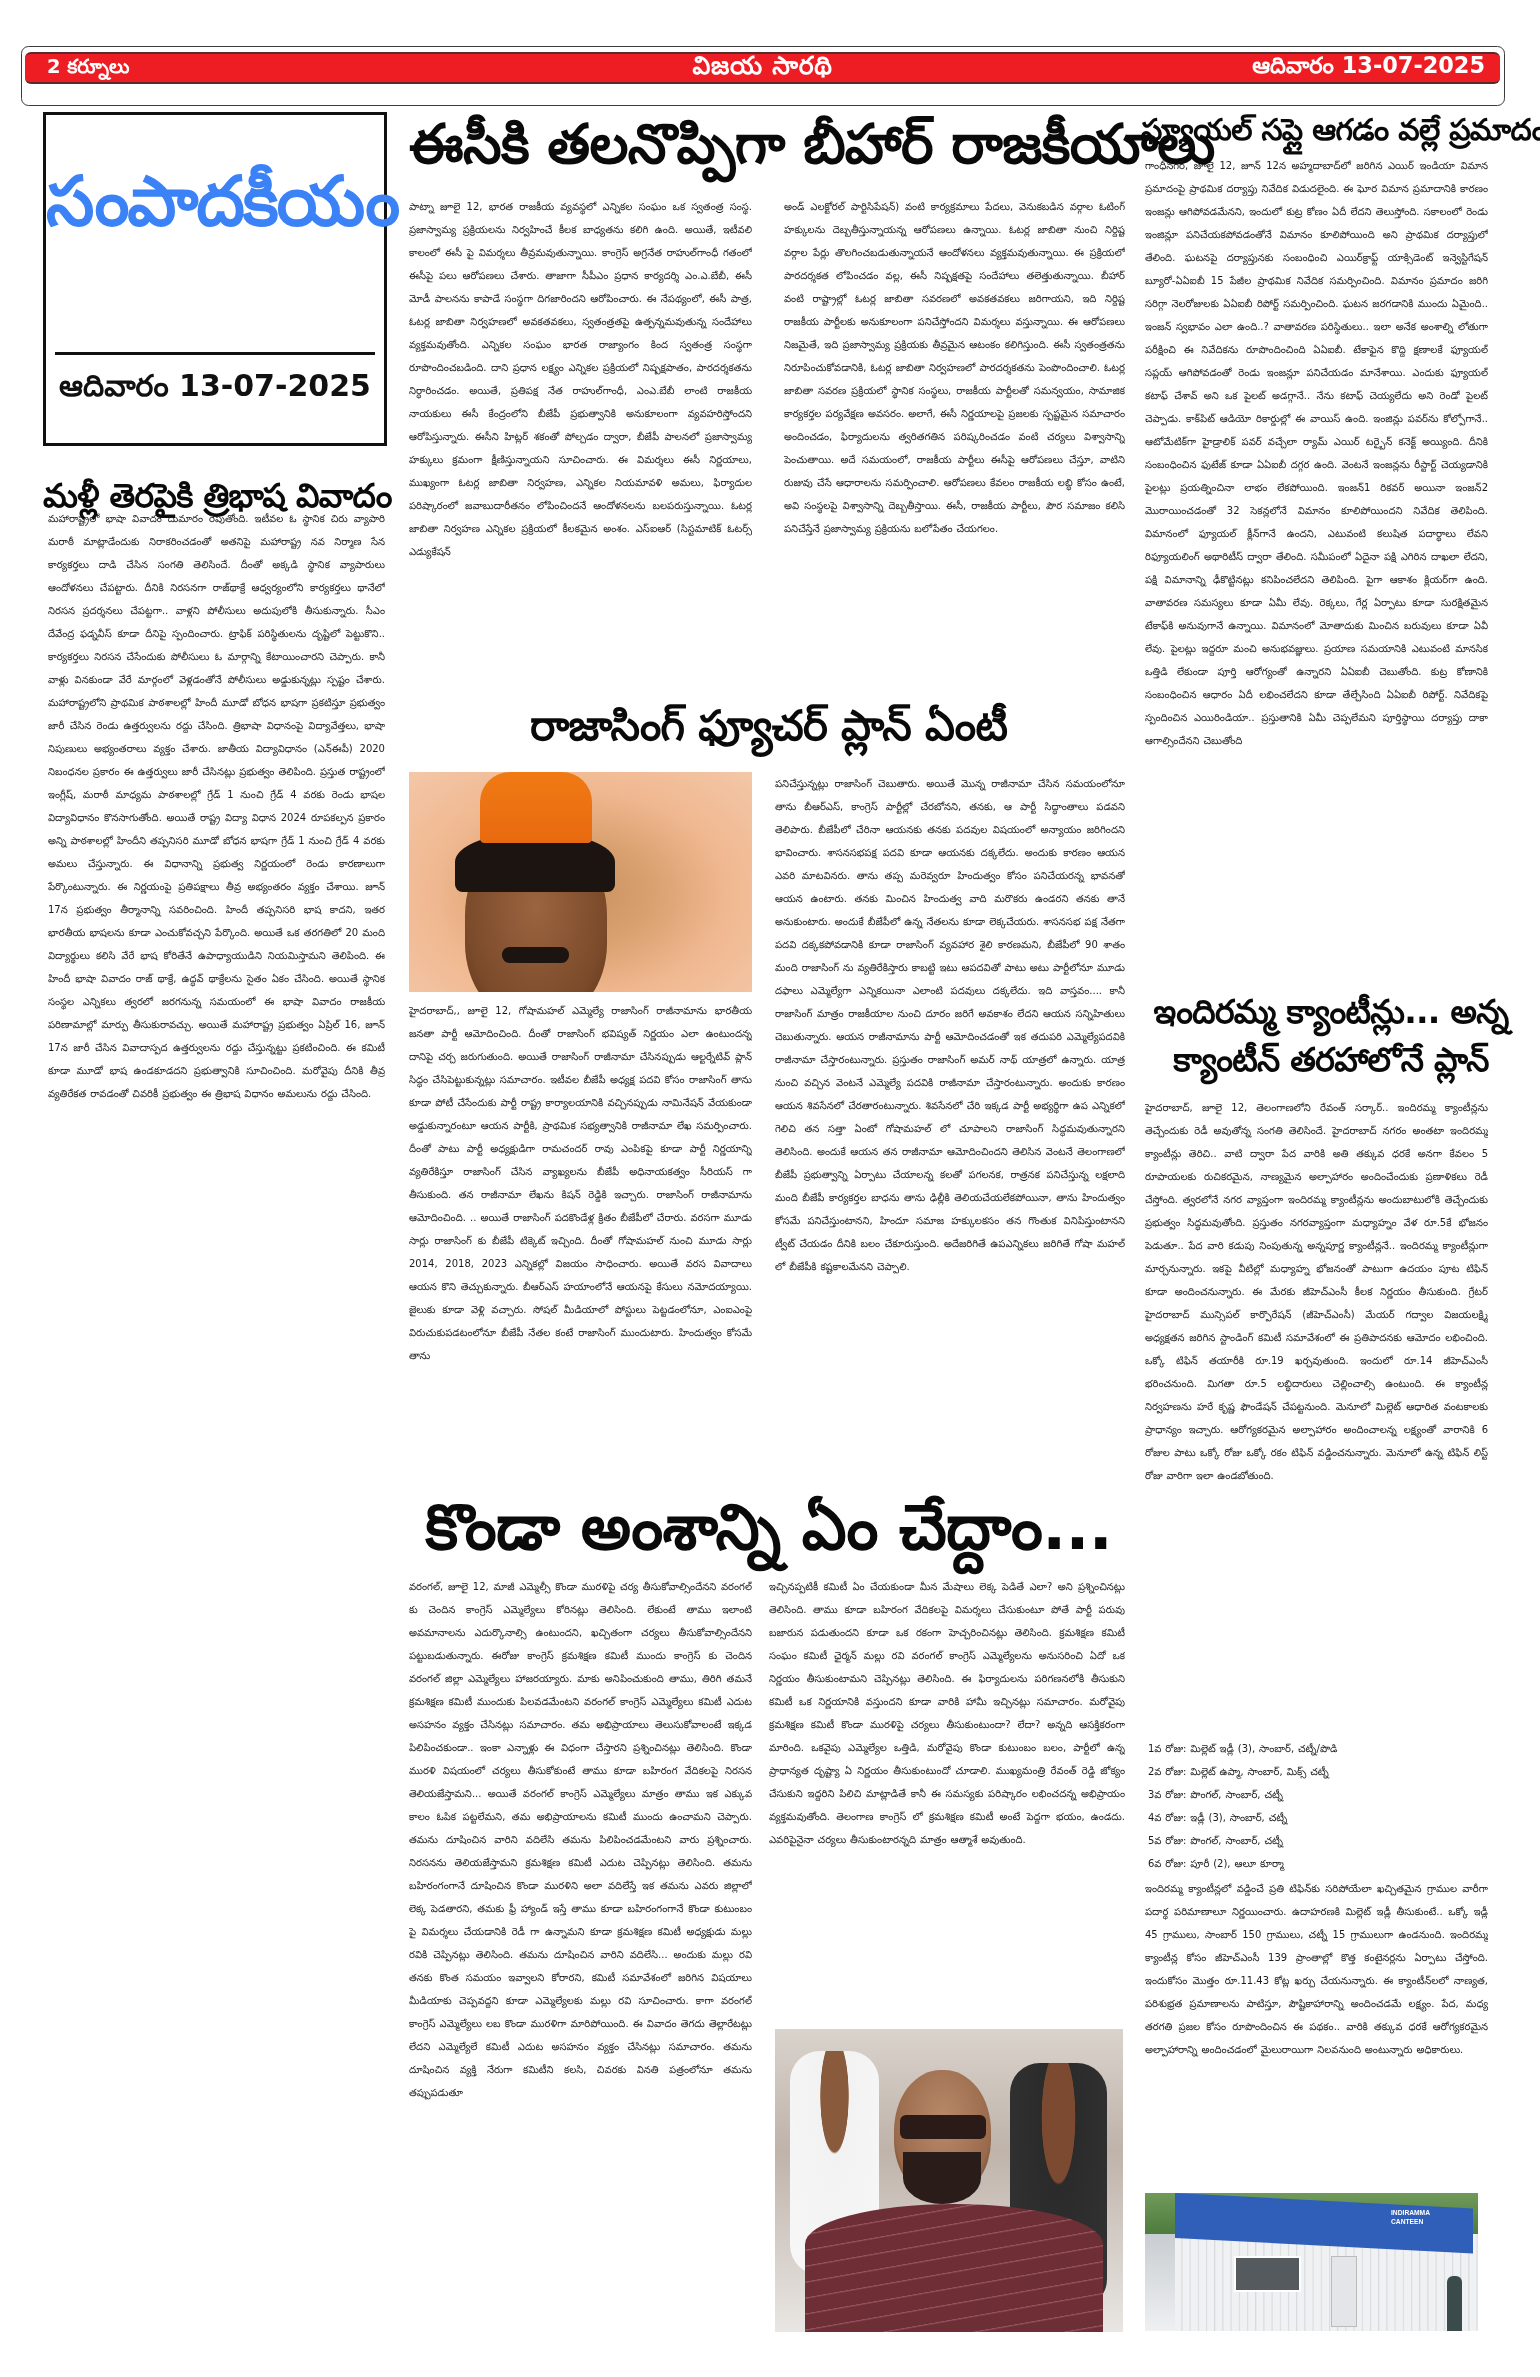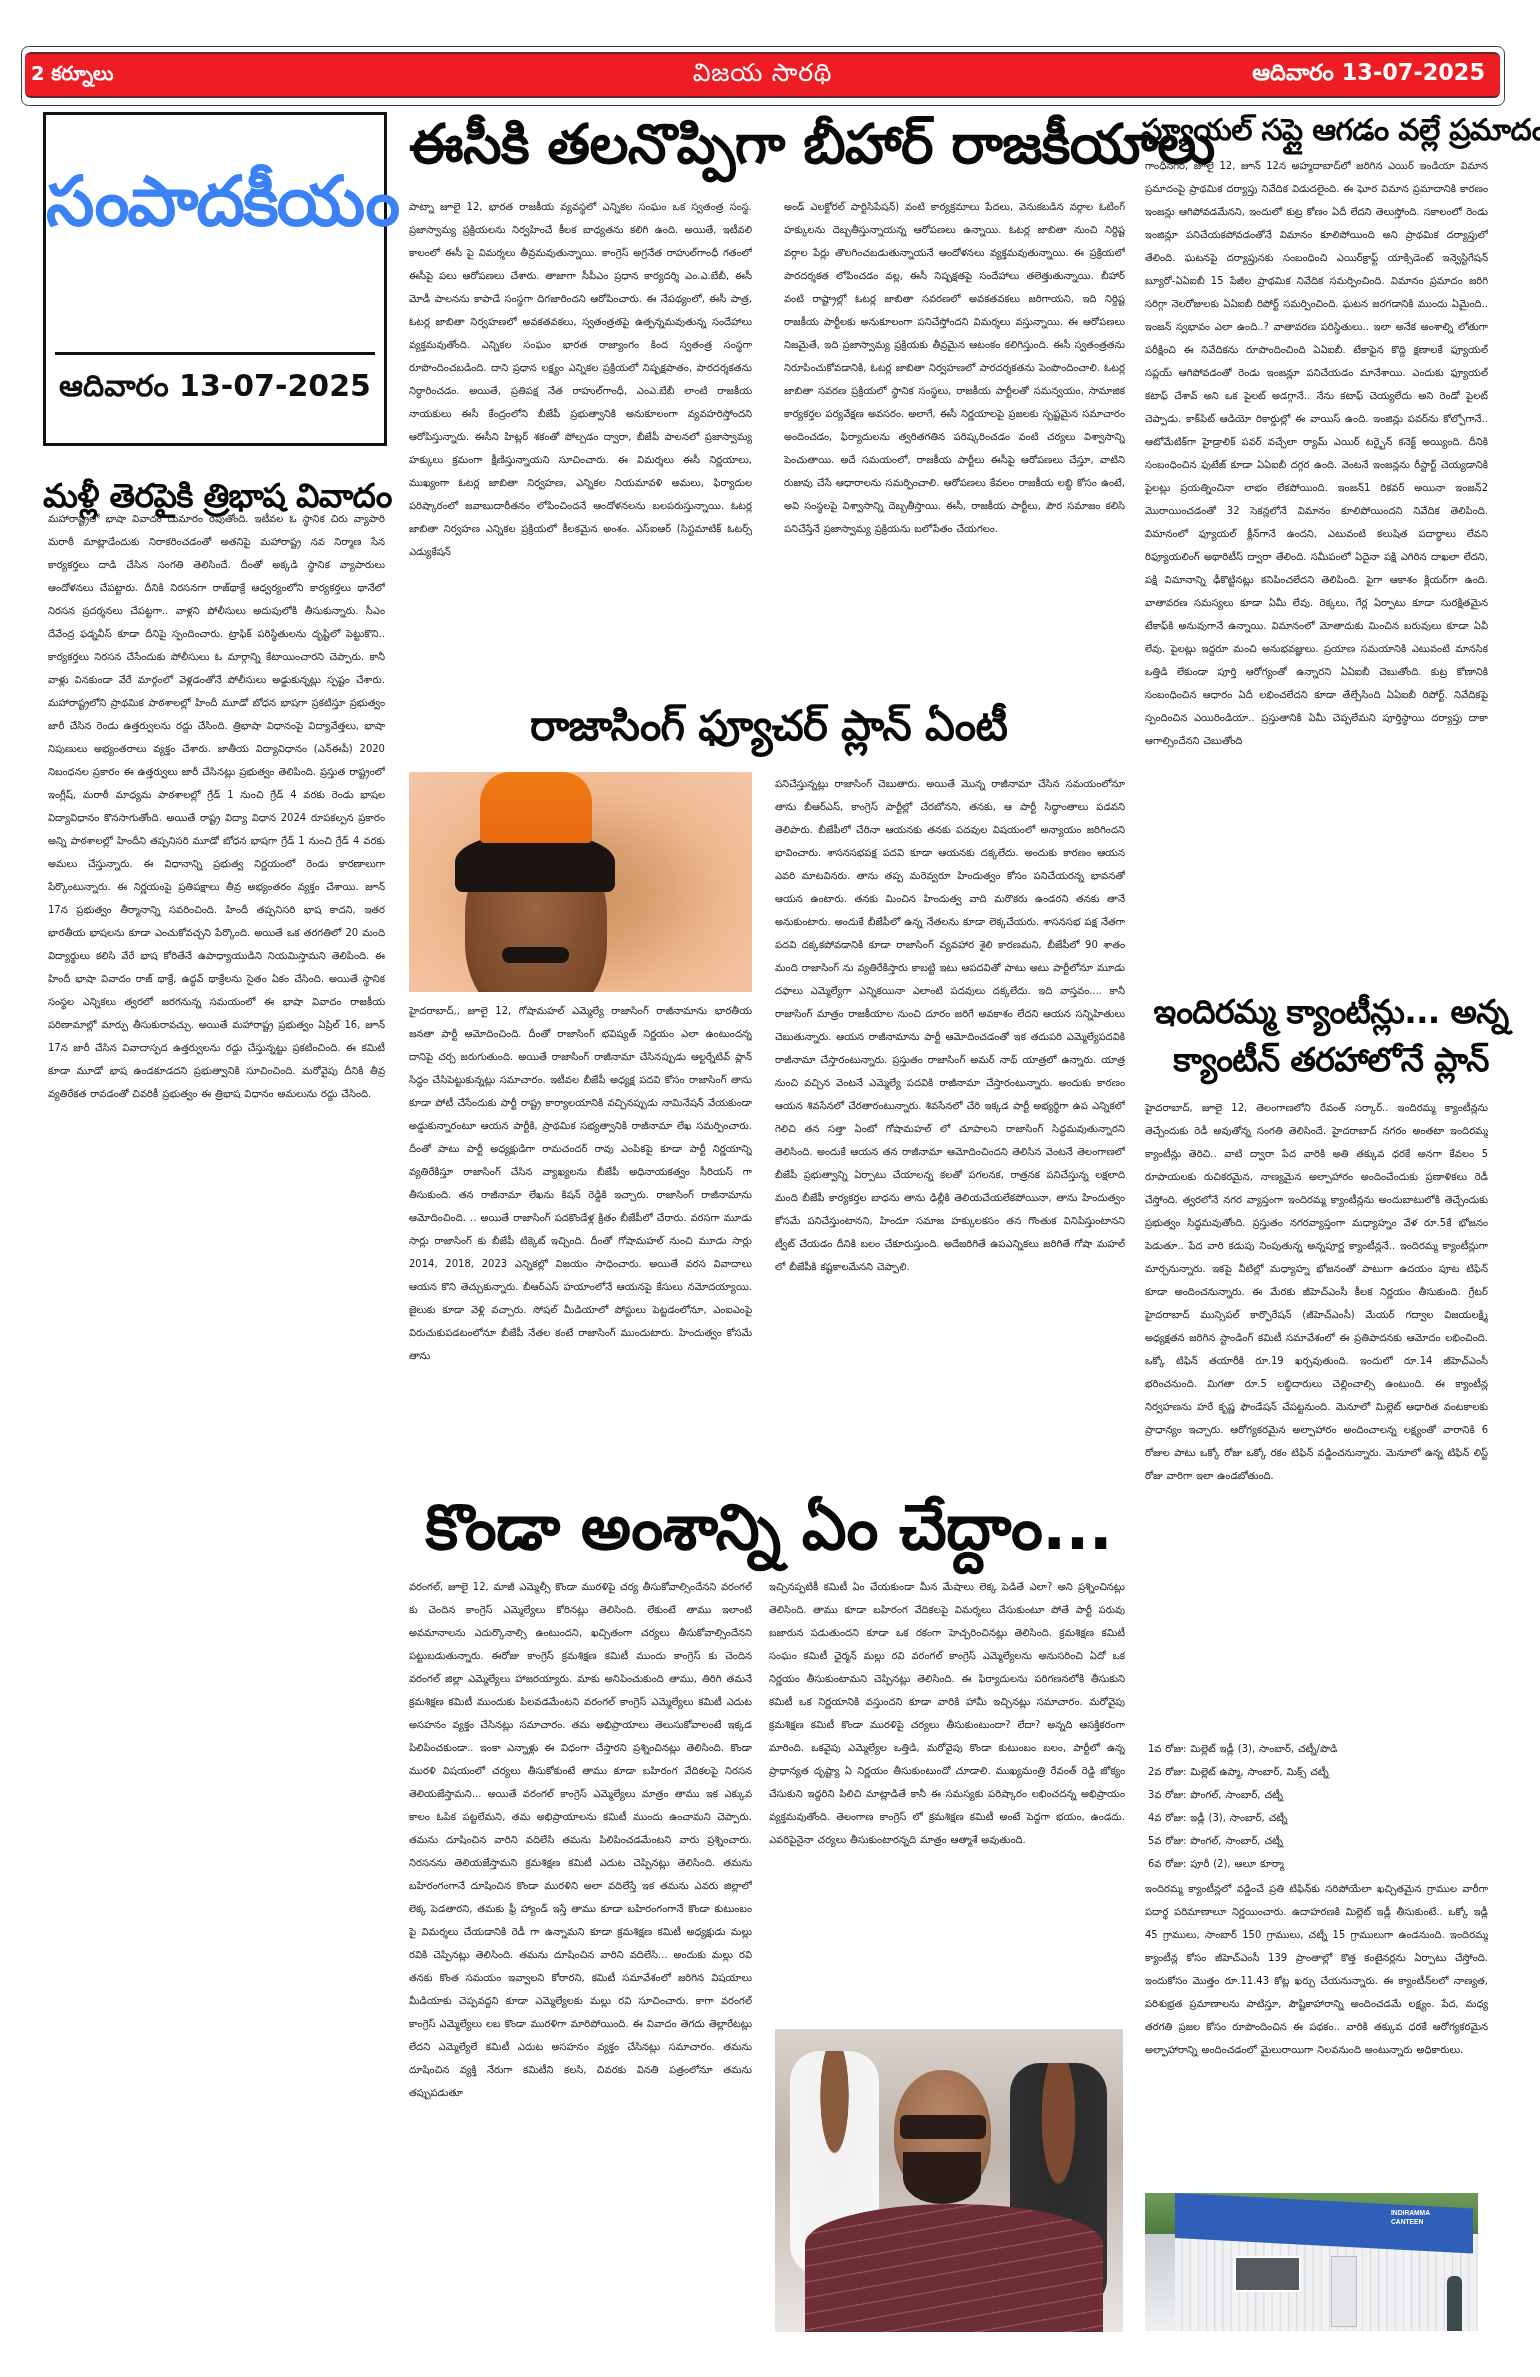--- a/index.html
+++ b/index.html
@@ -5,28 +5,28 @@
   * { box-sizing: border-box; margin: 0; padding: 0; }
   html, body { width: 1541px; height: 2377px; background: #ffffff; overflow: hidden; }
   body { position: relative; font-family: "DejaVu Sans", sans-serif; color: #1a1a1a; }
 
   
   .masthead-frame {
     position: absolute; left: 21px; top: 46px; width: 1484px; height: 60px;
     border: 1.5px solid #3a3a3a; border-radius: 7.5px; background: #fff;
   }
   .masthead {
-    position: absolute; left: 25px; top: 52px; width: 1475px; height: 46px;
+    position: absolute; left: 25px; top: 52px; width: 1475px; height: 32px;
     background: #ee1d24; border-radius: 6px;
     border-top: 2.2px solid #5a2a2a; border-bottom: 2.2px solid #5a2a2a;
-    display: flex; align-items: center; justify-content: space-between; padding: 0 15px 0 6px;
+    display: flex; align-items: center; justify-content: space-between; padding: 0 15px 0 22px;
     color: #fff;
   }
   .masthead .page-no { font-size: 19.4px; font-weight: bold; }
-  .masthead .paper-name { font-size: 25px; font-weight: normal; letter-spacing: 0.7px; position: absolute; left: 50%; transform: translateX(-50%); }
+  .masthead .paper-name { font-size: 25px; font-weight: bold; letter-spacing: 0.7px; position: absolute; left: 50%; transform: translateX(-50%); }
   .masthead .issue-date { font-size: 22.4px; font-weight: bold; }
 
   
   .col { position: absolute; }
   .body-text {
     font-family: "DejaVu Sans", sans-serif; font-size: 10px; line-height: 23px;
     text-align: justify; color: #1a1a1a; word-spacing: 0.7px;
   }
   .headline {
     font-family: "DejaVu Sans", sans-serif; font-weight: bold; color: #0a0a0a;

